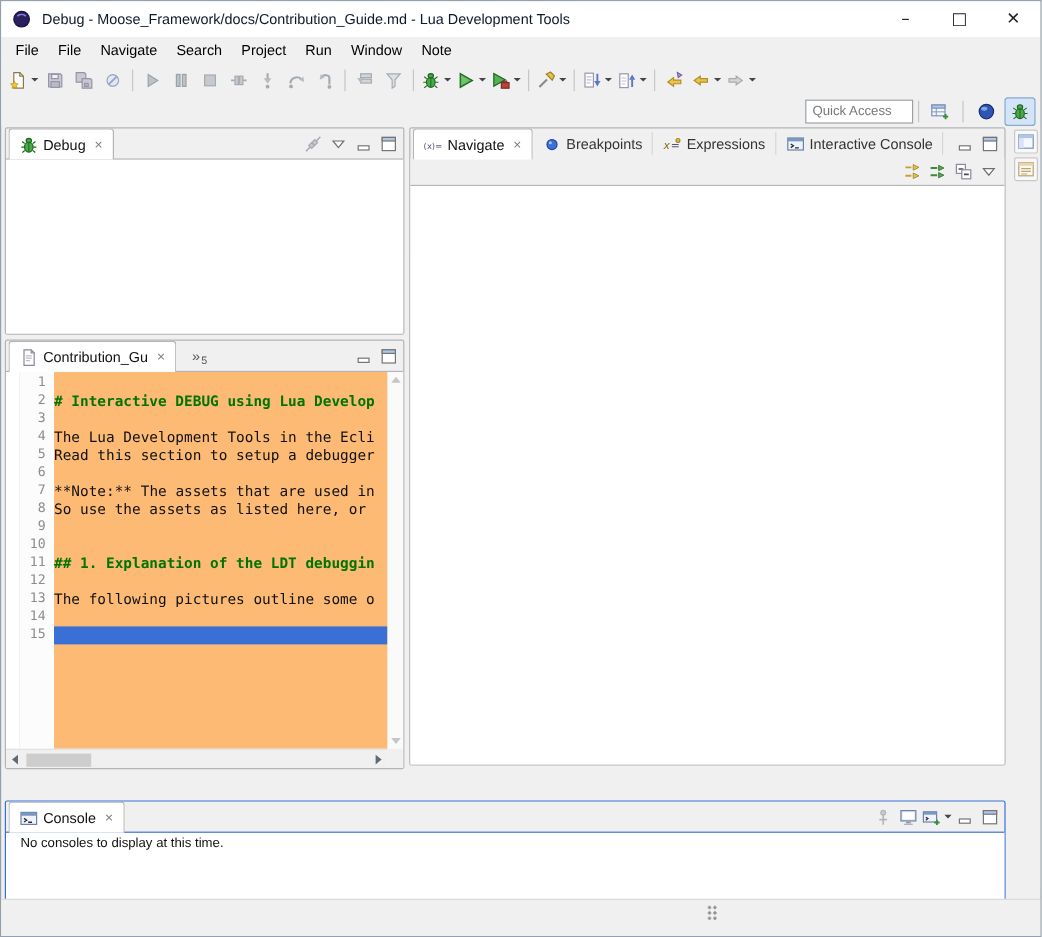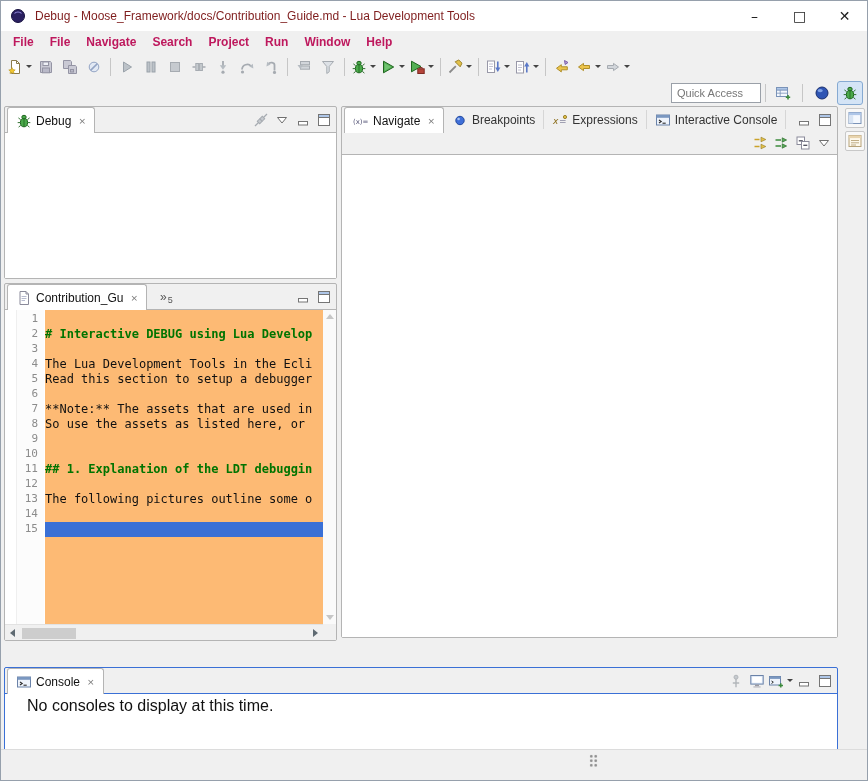--- a/index.html
+++ b/index.html
@@ -2,27 +2,27 @@
 <html><head>
 <meta charset="utf-8">
 <style>
   *{box-sizing:border-box;margin:0;padding:0;cursor:default;}
   html,body{width:868px;height:781px;}
   body{position:relative;font-family:"Liberation Sans",sans-serif;font-size:12px;color:#111;
        background:#f0f0f0;border:1px solid #96a0ac;overflow:hidden;}
   
   .titlebar{height:30px;background:#fff;display:flex;align-items:center;}
   .appicon{width:18px;height:18px;margin-left:8px;display:flex;align-items:center;}
-  .wtitle{margin-left:8px;font-size:12px;color:#7f1d1d;white-space:nowrap;}
+  .wtitle{margin-left:8px;font-size:12px;color:#0f172a;white-space:nowrap;}
   .wctrls{margin-left:auto;display:flex;height:100%;}
   .wbtn{width:45px;height:100%;display:flex;align-items:center;justify-content:center;
         font-family:"DejaVu Sans",sans-serif;font-size:14px;color:#222;}
   
   .menubar{height:22px;display:flex;align-items:center;padding-left:4px;background:#f0f0f0;}
-  .mitem{padding:3px 8px;border-radius:2px;color:#be185d;font-weight:bold;}
+  .mitem{padding:3px 8px;border-radius:2px;color:#000000;}
   
   .toolbar{height:27px;display:flex;align-items:center;padding:0 4px;background:#f0f0f0;}
   .tbtn{height:24px;min-width:24px;padding:0 2px;display:inline-flex;align-items:center;justify-content:center;border-radius:2px;}
   .ddarrow{width:0;height:0;border-left:3px solid transparent;border-right:3px solid transparent;border-top:3.5px solid #444;margin-left:3px;}
   .tsep{width:1px;height:18px;background:#c6c6c6;margin:0 4px;align-self:center;}
   .icon16{display:inline-flex;align-items:center;justify-content:center;line-height:0;}
   
   .qarow{height:25px;display:flex;align-items:center;justify-content:flex-end;padding-right:4px;background:#f0f0f0;}
   .qainput{width:90px;height:20px;border:1px solid #9aa0a8;background:#fff;font:11px "Liberation Sans",sans-serif;color:#444;padding:0 5px;cursor:text;}
   .qainput::placeholder{color:#777;}
@@ -65,21 +65,21 @@
   .ed-vscroll{position:absolute;right:0;top:0;bottom:16px;width:13px;background:#fafafa;display:flex;flex-direction:column;justify-content:space-between;align-items:center;padding:4px 0;}
   .ed-hscroll{position:absolute;left:0;right:13px;bottom:0;height:16px;background:#f0f0f0;border-top:1px solid #e2e2e2;display:flex;align-items:center;justify-content:space-between;padding:0 5px;}
   .h-thumb{position:absolute;left:17px;top:2.5px;width:54px;height:11px;background:#cdcdcd;}
   .scroll-corner{position:absolute;right:0;bottom:0;width:13px;height:16px;background:#f0f0f0;}
   .tri{width:0;height:0;}
   .tri.up{border-left:4px solid transparent;border-right:4px solid transparent;border-bottom:5px solid #c6c6c6;}
   .tri.down{border-left:4px solid transparent;border-right:4px solid transparent;border-top:5px solid #c6c6c6;}
   .tri.left{border-top:4px solid transparent;border-bottom:4px solid transparent;border-right:5px solid #5f6a72;}
   .tri.right{border-top:4px solid transparent;border-bottom:4px solid transparent;border-left:5px solid #5f6a72;}
   
-  .cmsg{padding:3px 22px;font-size:16px;color:#111;}
+  .cmsg{padding:3px 12px;font-size:11px;color:#111;}
   
   .sidestrip{position:absolute;left:842px;top:105px;width:24px;height:640px;background:#f0f0f0;display:flex;flex-direction:column;align-items:center;padding-top:2px;gap:3px;}
   .stripbtn{width:20px;height:20px;display:flex;align-items:center;justify-content:center;border:1px solid #c8c8c8;border-radius:2px;background:#f8f8f8;}
   .statusbar{position:absolute;left:0;right:0;bottom:0;height:31px;background:#f0f0f0;border-top:1px solid #dcdcdc;}
   .grip{position:absolute;left:588px;top:4px;width:9px;height:13px;
         background-image:radial-gradient(circle,#8f8f8f 1.1px,transparent 1.5px);background-size:4.5px 4.5px;}
 </style>
 </head>
 <body>
 
@@ -100,21 +100,21 @@
 </div>
 
 <div class="menubar">
     <div class="mitem">File</div>
     <div class="mitem">File</div>
     <div class="mitem">Navigate</div>
     <div class="mitem">Search</div>
     <div class="mitem">Project</div>
     <div class="mitem">Run</div>
     <div class="mitem">Window</div>
-    <div class="mitem">Help</div>
+    <div class="mitem">Note</div>
   </div>
 <div class="toolbar">
     <div class="tbtn">
       <span class="icon16">
         <svg width="16" height="16" viewBox="0 0 16 16">
           <path d="M4.5 1.5h5l3 3v10h-8z" fill="#fff" stroke="#8a7a4a"></path>
           <path d="M9.5 1.5v3h3" fill="none" stroke="#8a7a4a"></path>
           <path d="M5 8.6l1 2 2.2.3-1.6 1.5.4 2.2-2-1-2 1 .4-2.2-1.6-1.5 2.2-.3z" fill="#f2c72e" stroke="#b8921e" stroke-width="0.6"></path>
         </svg>
       </span>

